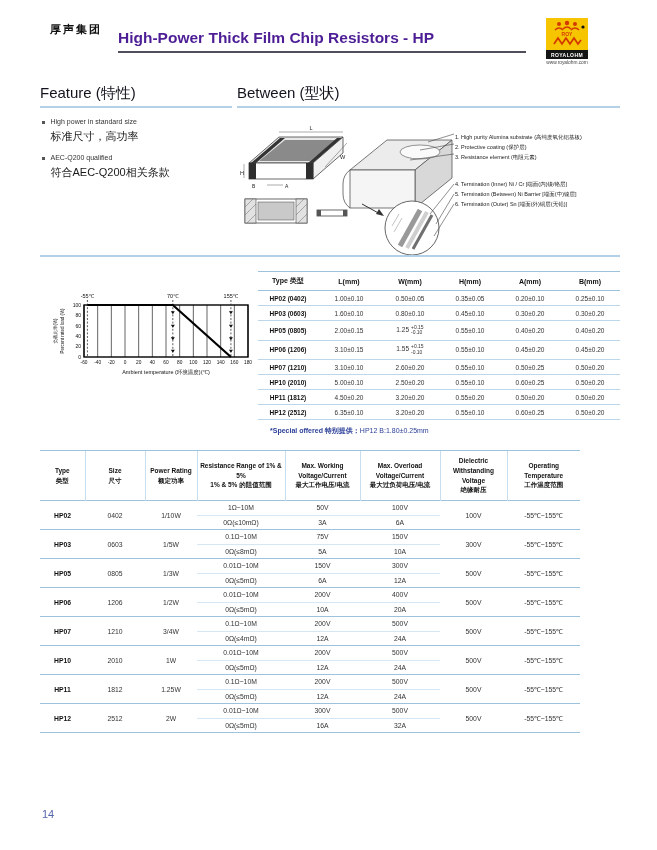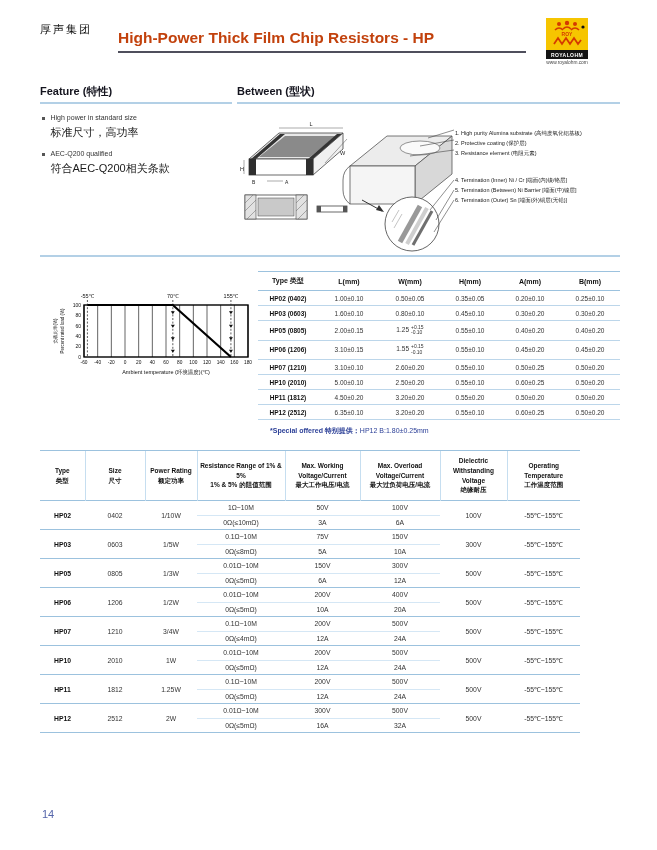--- a/index.html
+++ b/index.html
@@ -3,29 +3,29 @@
 <meta charset="utf-8">
 <style>
   html,body{margin:0;padding:0;background:#fff;}
   .page{position:relative;width:657px;height:850px;background:#fff;overflow:hidden;
         font-family:"Liberation Sans",sans-serif;color:#222;}
   
   .ur-logo{position:absolute;left:40px;top:19px;width:62px;}
   .ur-box{background:#e2001a;border-radius:7px;height:47px;padding-top:1px;text-align:center;}
   .ur-letters{color:#fff;font-family:"Liberation Serif",serif;font-weight:bold;font-size:27px;line-height:30px;letter-spacing:-2px;}
   .ur-sub{color:#fff;font-size:6.5px;font-weight:bold;border:1px solid #fff;margin:0 5px;padding:1px 0;letter-spacing:.4px;}
-  .ur-cn{margin-top:3px;text-align:left;font-weight:normal;font-size:11px;letter-spacing:2px;color:#111;}
-  .page-title{position:absolute;left:118px;top:29px;font-size:15.5px;font-weight:bold;color:#c2410c;text-align:center;}
+  .ur-cn{margin-top:3px;text-align:right;font-weight:bold;font-size:11px;letter-spacing:2px;color:#111;}
+  .page-title{position:absolute;left:118px;top:29px;font-size:15.5px;font-weight:bold;color:#4c1d95;text-align:center;}
   .title-rule{position:absolute;left:118px;top:51px;width:408px;height:2px;background:#4f4f5c;}
   .ro-logo{position:absolute;left:546px;top:18px;width:42px;text-align:center;}
   .ro-art{display:block;width:42px;height:32px;}
   .ro-band{background:#141414;color:#fff;font-size:5px;font-weight:bold;letter-spacing:.4px;padding:1.5px 0;}
   .ro-url{font-size:4.8px;color:#444;margin-top:1px;}
   
-  .sec-head{font-size:11px;font-weight:bold;color:#14141e;}
+  .sec-head{font-size:15px;font-weight:normal;color:#14141e;}
   .sec-rule{height:2px;background:#b3d0e6;margin-top:3px;}
   
   .feature{position:absolute;left:40px;top:84px;width:192px;}
   .f-item{display:flex;margin-top:9px;}
   .f-bullet{flex:0 0 auto;width:2.5px;height:2.5px;background:#555;margin:4px 6px 0 2px;}
   .f-en{font-size:7px;color:#333;line-height:1.5;}
   .f-zh{font-size:11px;color:#1a1a1a;line-height:1.5;}
   
   .figures{position:absolute;left:237px;top:84px;width:383px;}
   .fig-body{position:relative;height:160px;}

